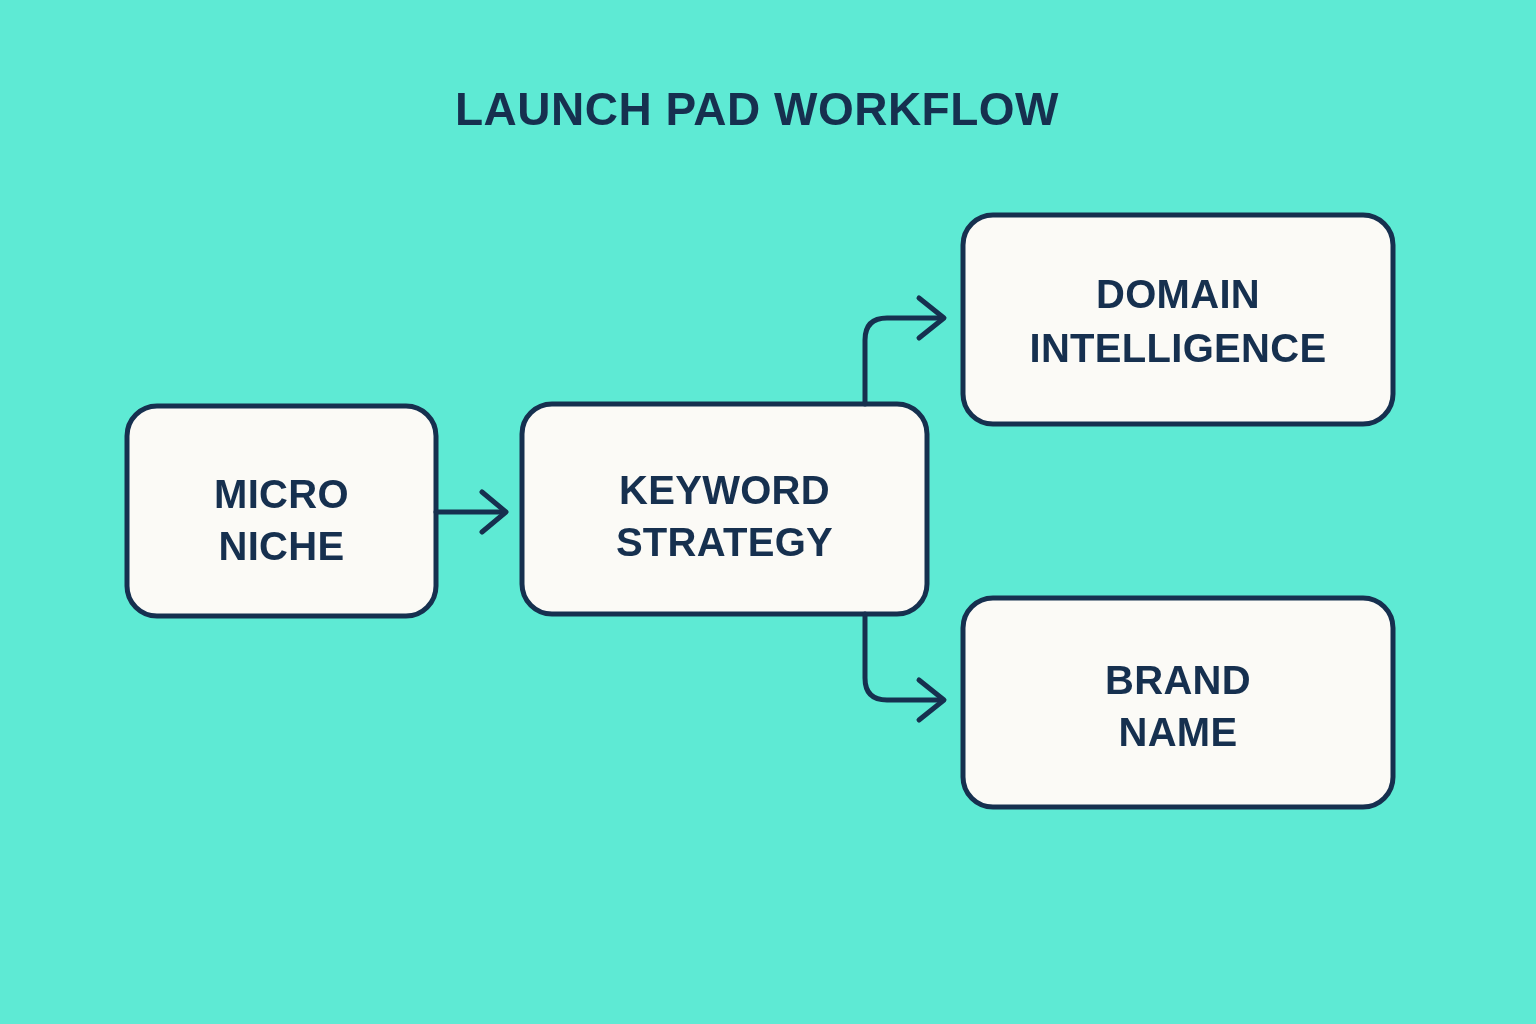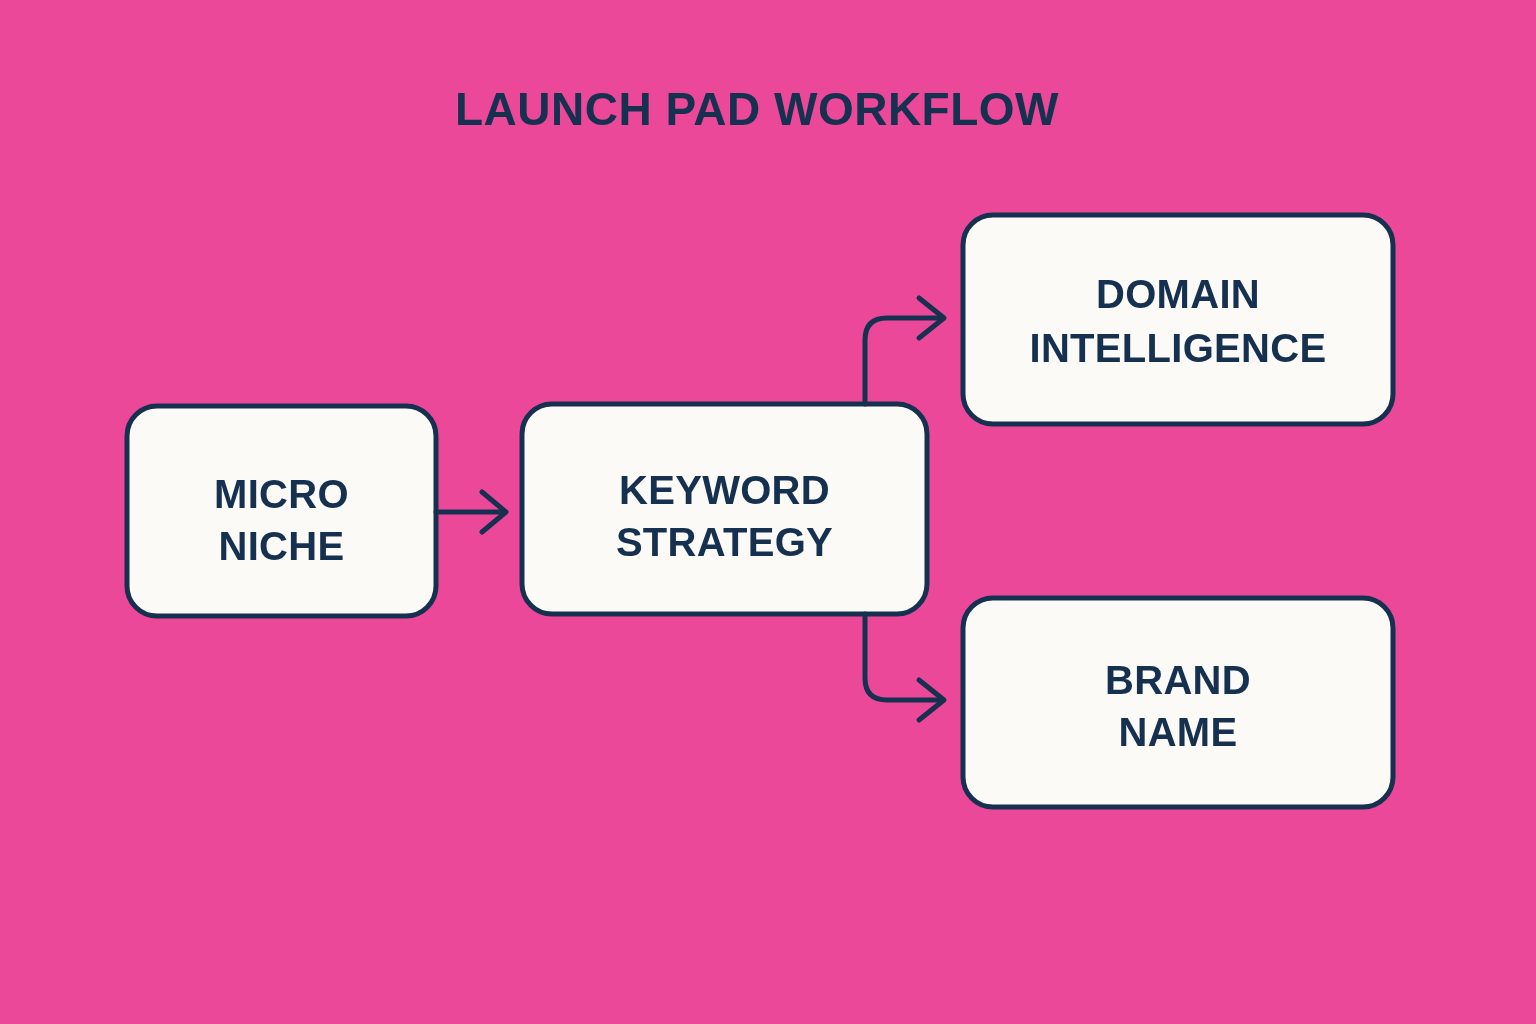--- a/index.html
+++ b/index.html
@@ -11,21 +11,21 @@
     width: 1536px;
     height: 1024px;
     background: #F8F7F2;
     font-family: "Liberation Sans", sans-serif;
     overflow: hidden;
   }
   #diagram-root {
     position: relative;
     width: 1536px;
     height: 1024px;
-    background: #ec4899;
+    background: #5eead4;
   }
   svg#flow-svg {
     position: absolute;
     left: 0;
     top: 0;
     width: 1536px;
     height: 1024px;
     display: block;
   }
   .diagram-title {

